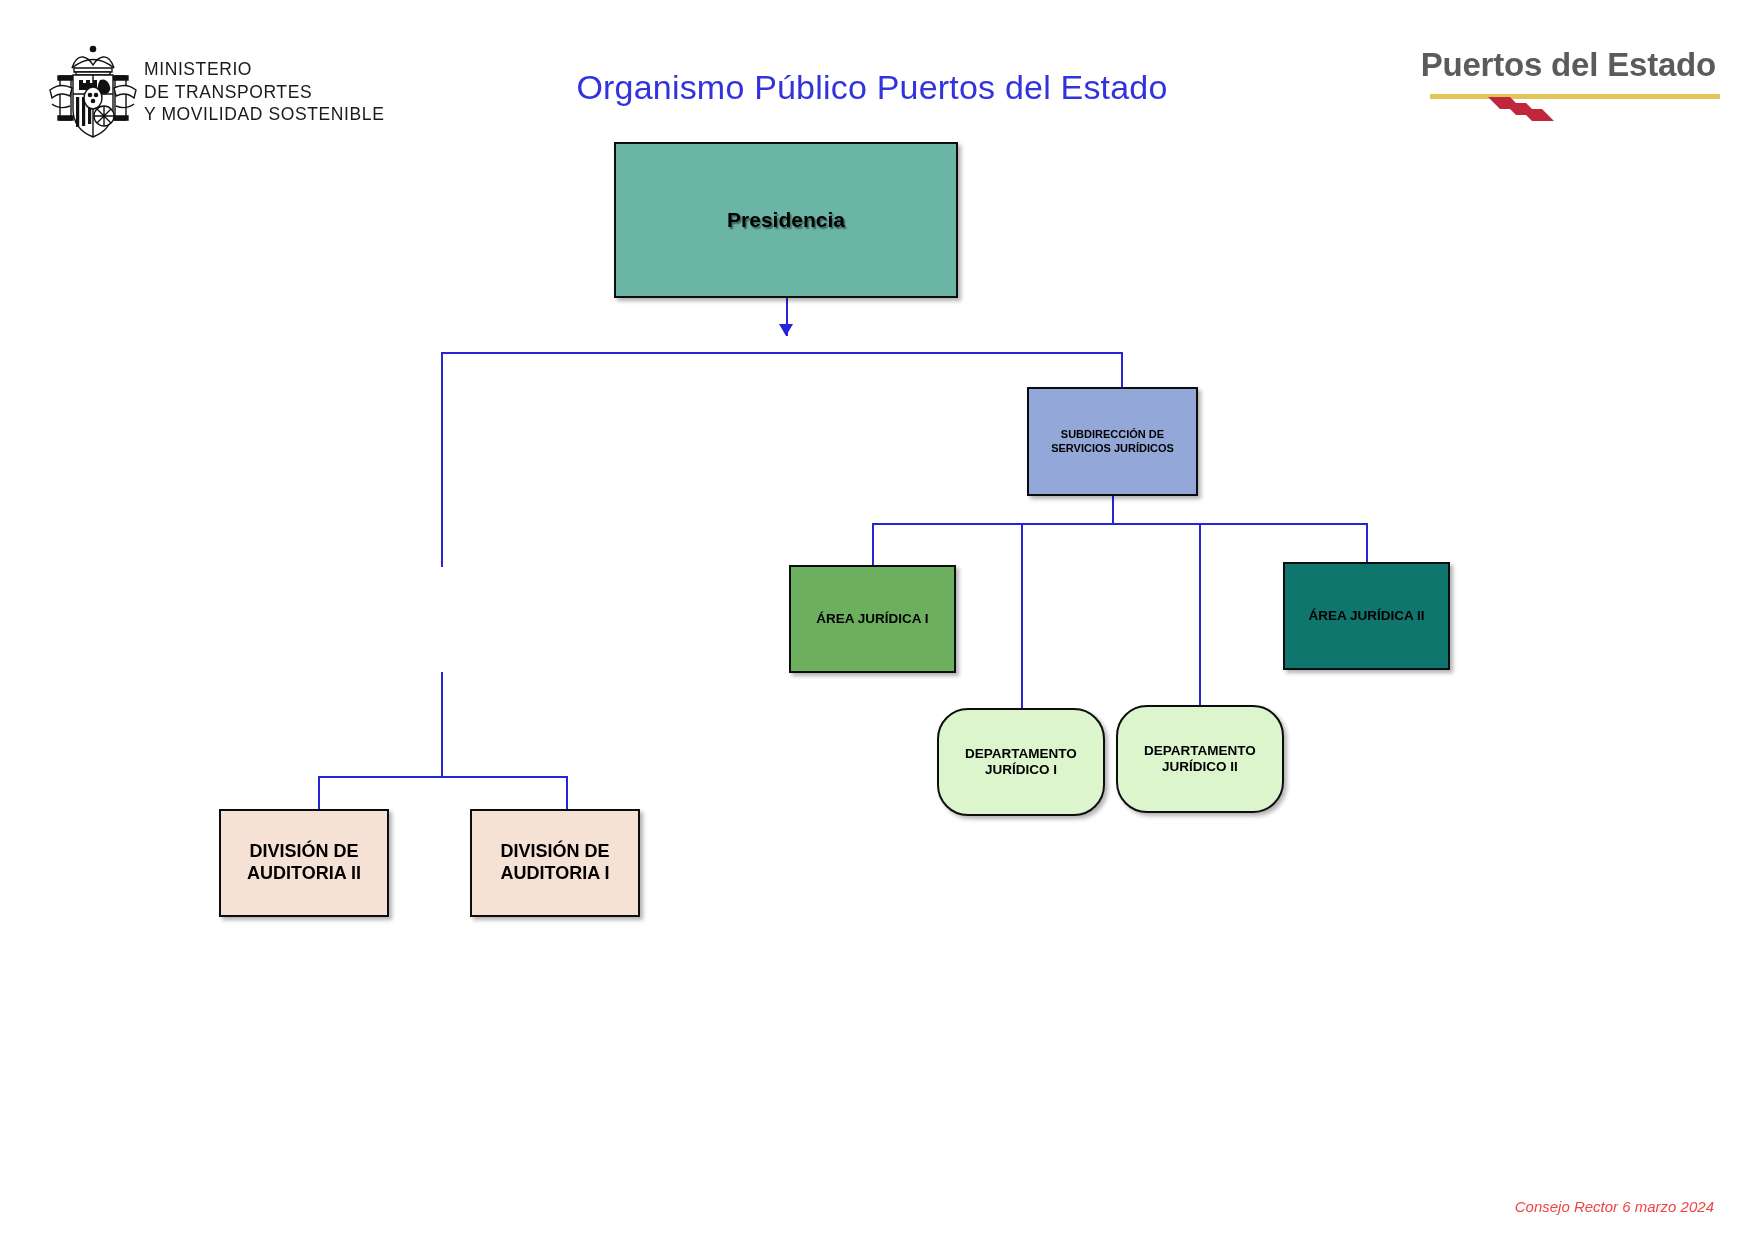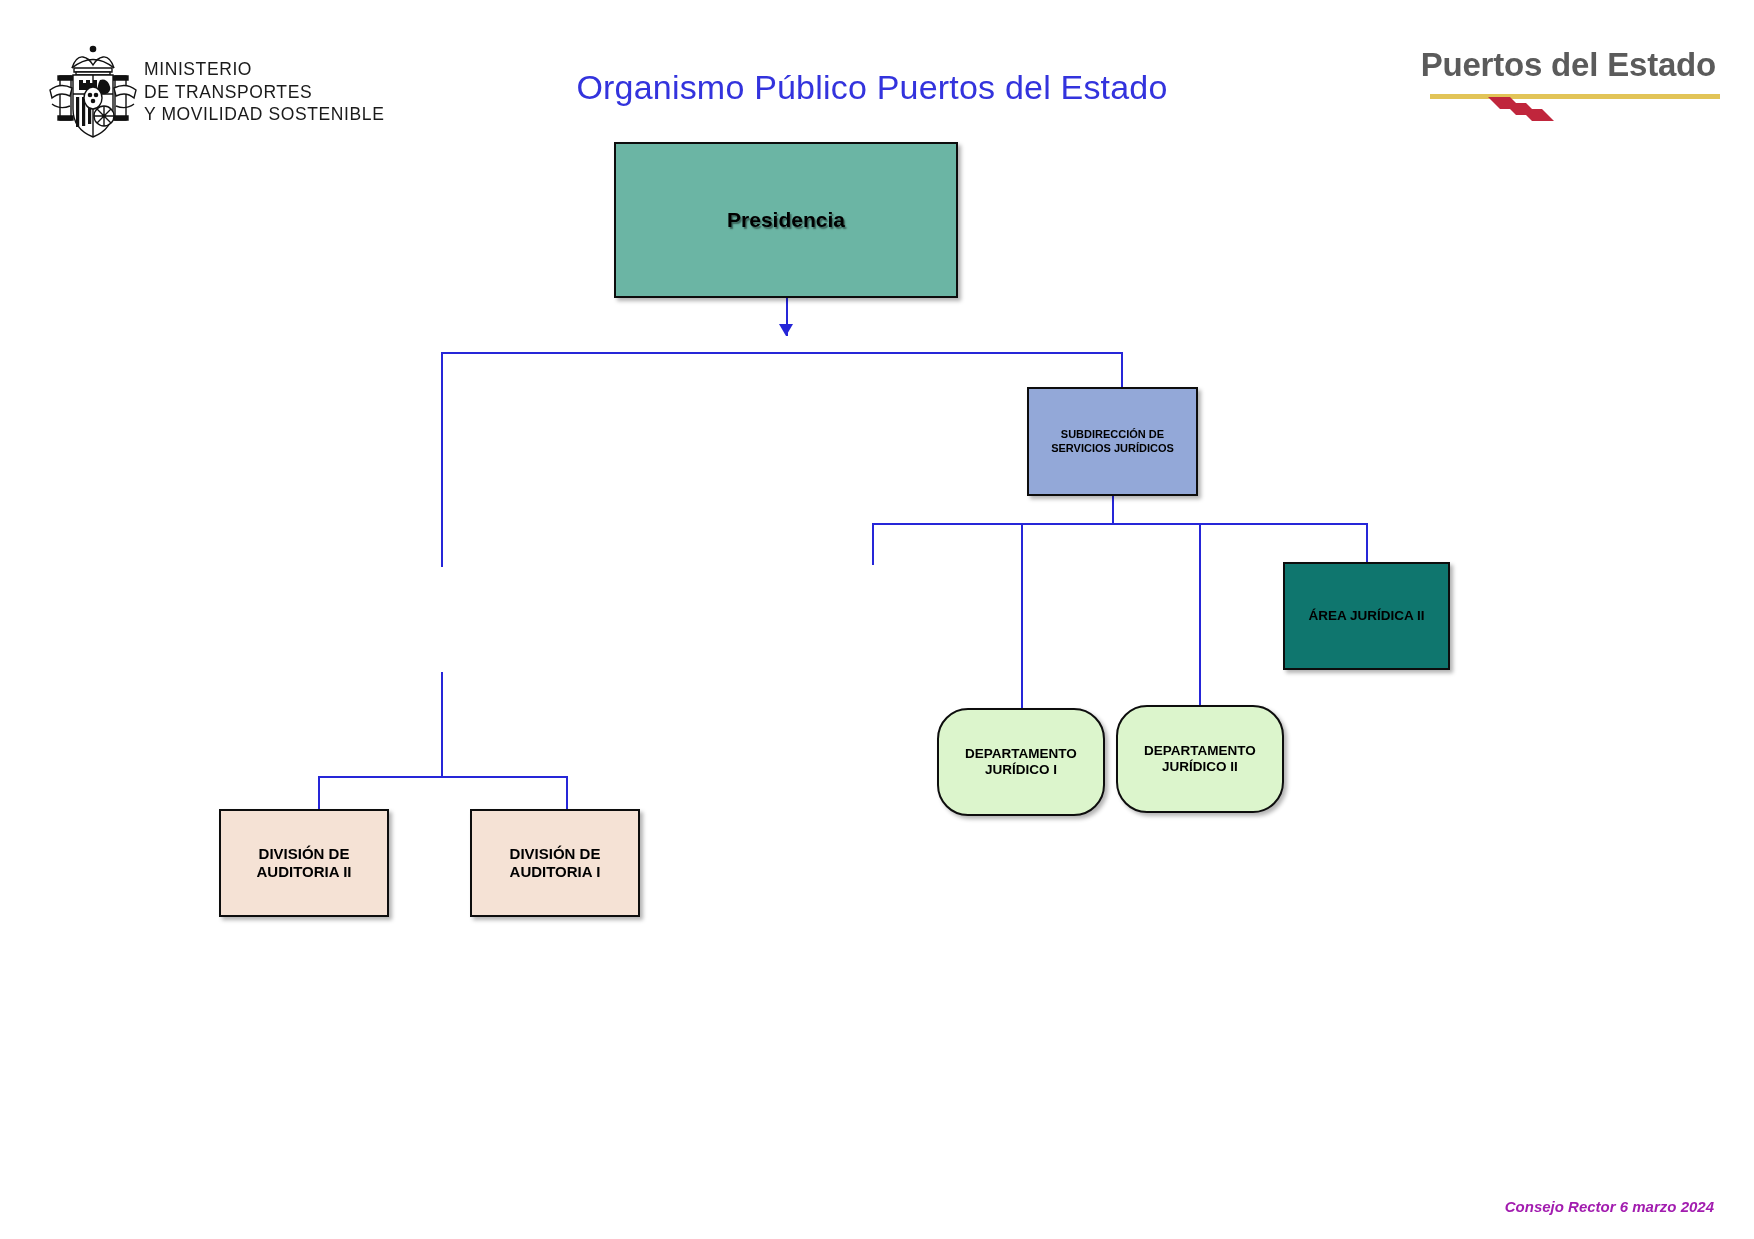--- a/index.html
+++ b/index.html
@@ -134,31 +134,31 @@
     white-space: pre-line;
   }
 
   .node-presidencia {
     font-size: 21px;
     text-shadow: 1.5px 1.5px 1.5px rgba(0,0,0,0.45);
   }
   .node-sub   { font-size: 11px; }
   .node-area  { font-size: 13.5px; }
   .node-dept  { font-size: 13.5px; border-radius: 31px; }
-  .node-div   { font-size: 15px; }
+  .node-div   { font-size: 18px; }
 
   .footer-note {
     position: absolute;
     right: 40px;
     bottom: 24px;
     font-family: "Liberation Sans", sans-serif;
     font-size: 15px;
-    font-weight: bold;
+    font-weight: normal;
     font-style: italic;
-    color: #a21caf;
+    color: #ef4444;
   }
 </style>
 </head>
 <body>
 
 <div class="page">
 
   <div class="ministry-logo">
     <svg class="crest" viewBox="0 0 102 100">
       <g stroke="#111" fill="none" stroke-width="1.4">
@@ -251,20 +251,23 @@
   <div class="node node-presidencia" style="left:614px; top:142px; width:344px; height:156px; background:#6bb5a4;">
     <span class="label">Presidencia</span>
   </div>
 
   <div class="node node-sub" style="left:1027px; top:387px; width:171px; height:109px; background:#93a8d8;">
     <span class="label">SUBDIRECCIÓN DE
 SERVICIOS JURÍDICOS</span>
   </div>
 
 
+  <div class="node node-area" style="left:789px; top:565px; width:167px; height:108px; background:#6caf5e;">
+    <span class="label">ÁREA JURÍDICA I</span>
+  </div>
 
   <div class="node node-area" style="left:1283px; top:562px; width:167px; height:108px; background:#0f766e;">
     <span class="label">ÁREA  JURÍDICA II</span>
   </div>
 
   <div class="node node-dept" style="left:937px; top:708px; width:168px; height:108px; background:#dcf5cc;">
     <span class="label">DEPARTAMENTO
 JURÍDICO I</span>
   </div>
 

